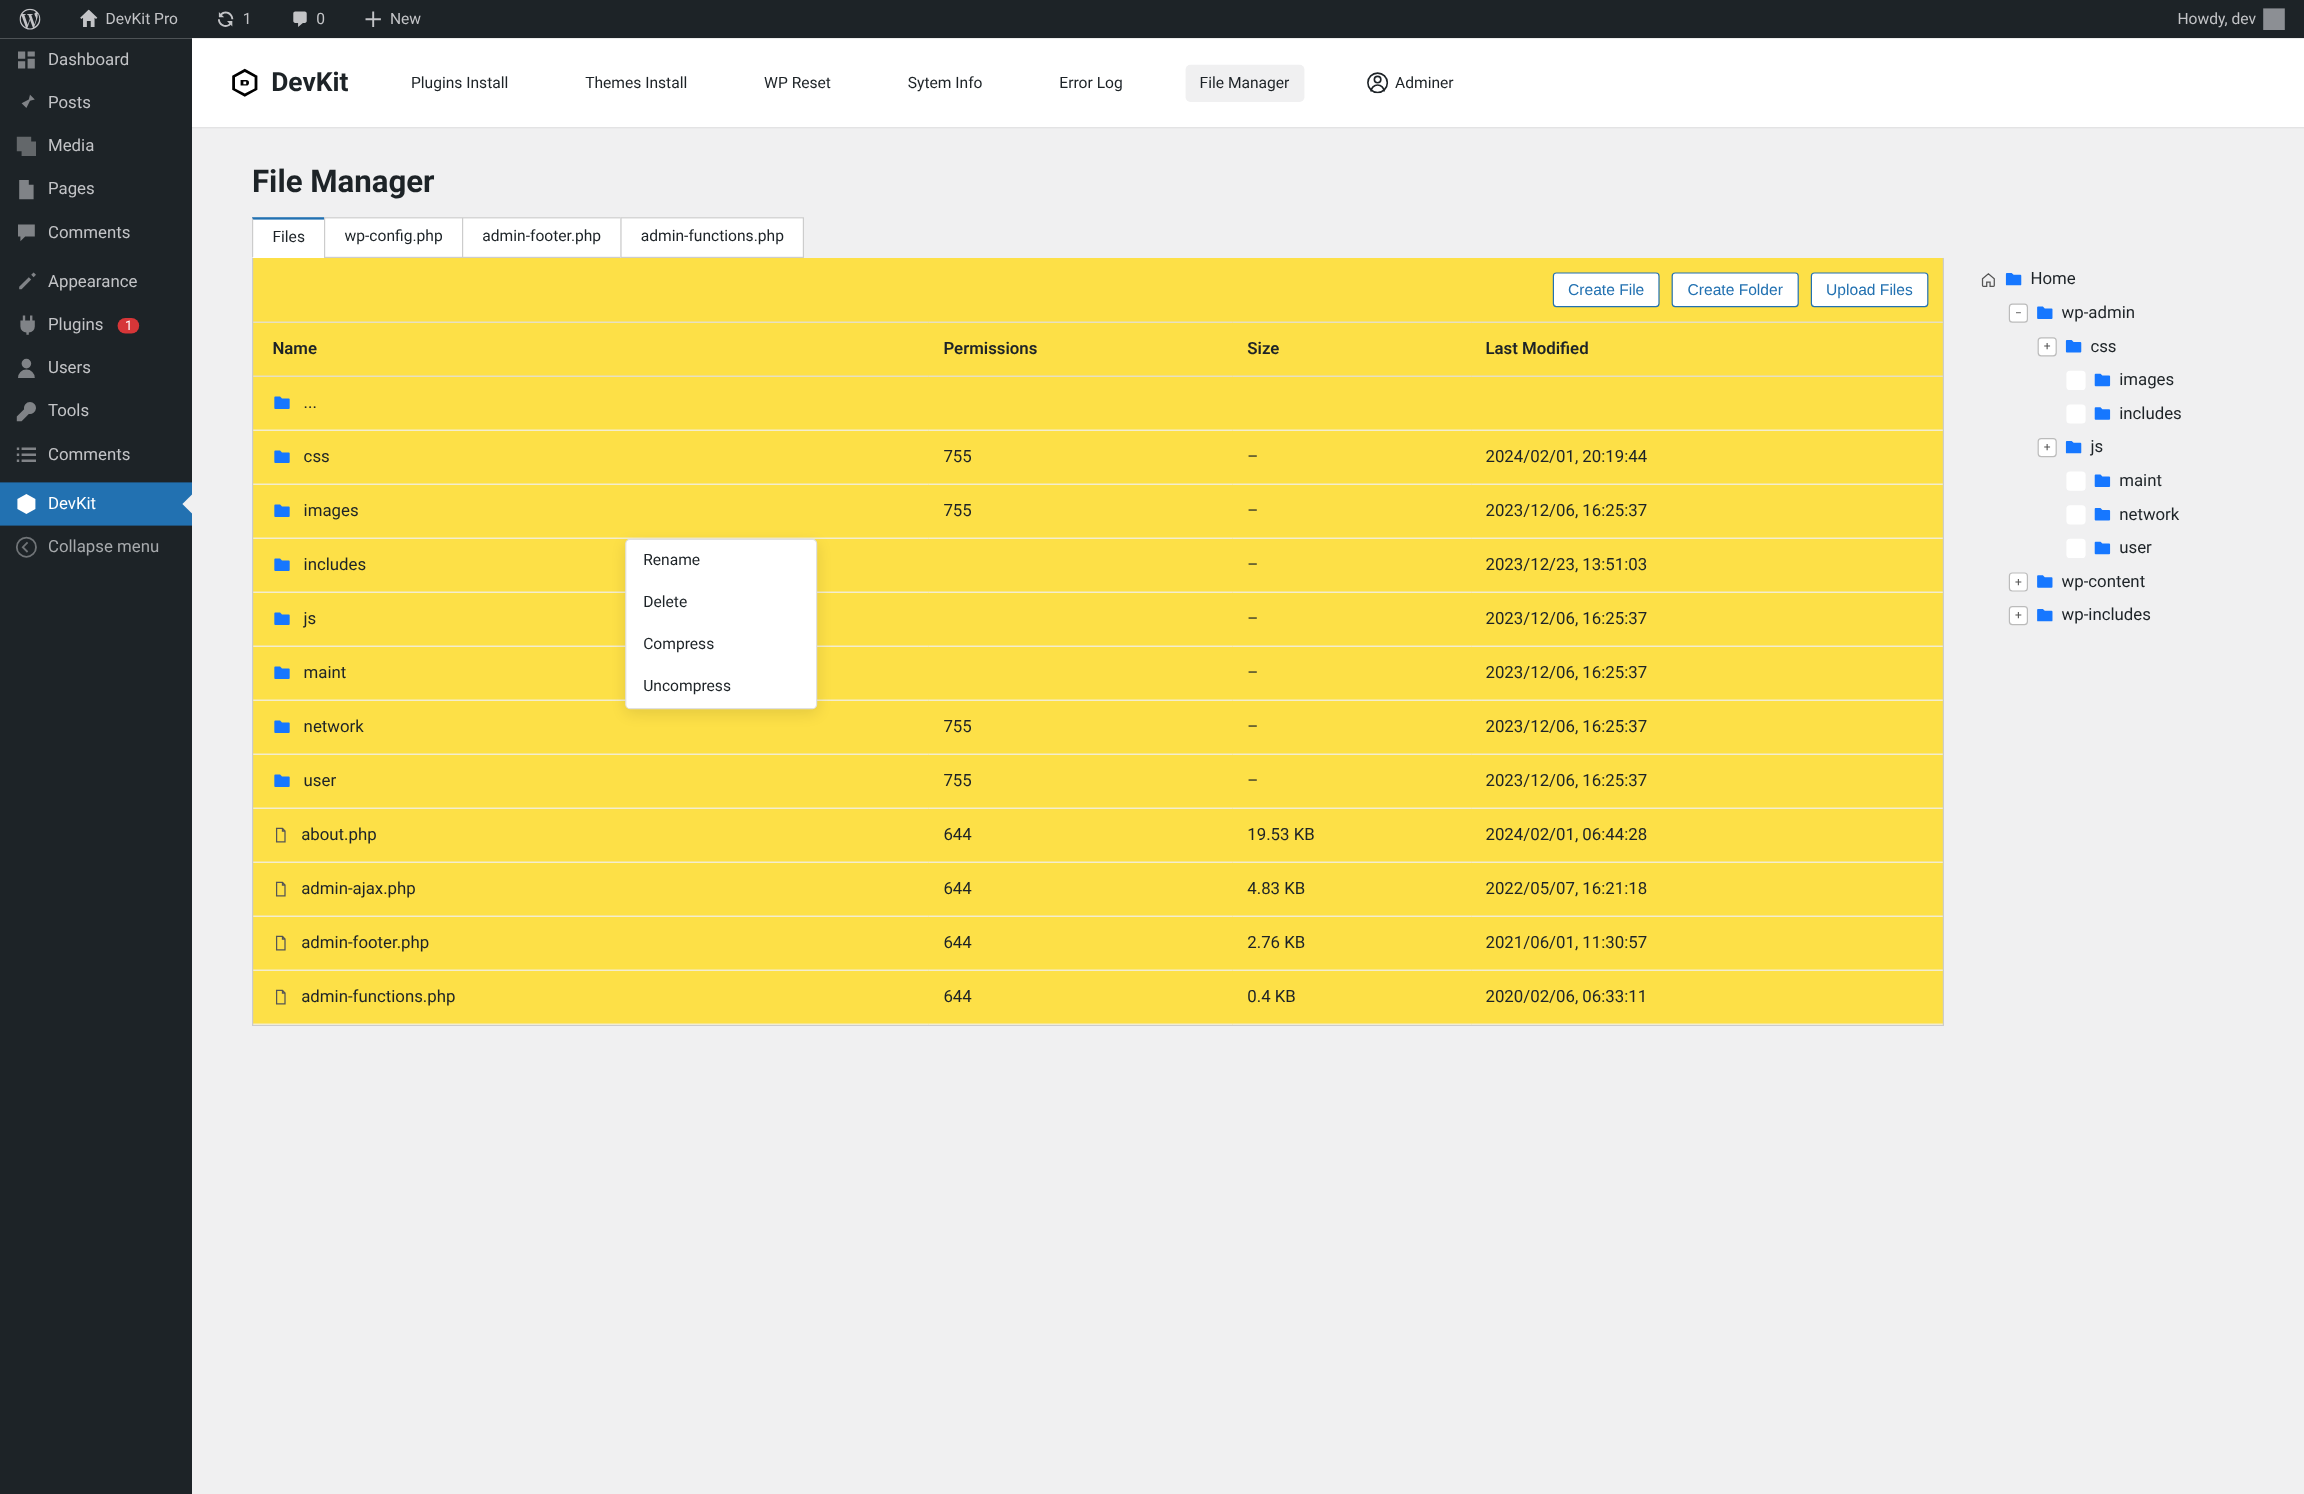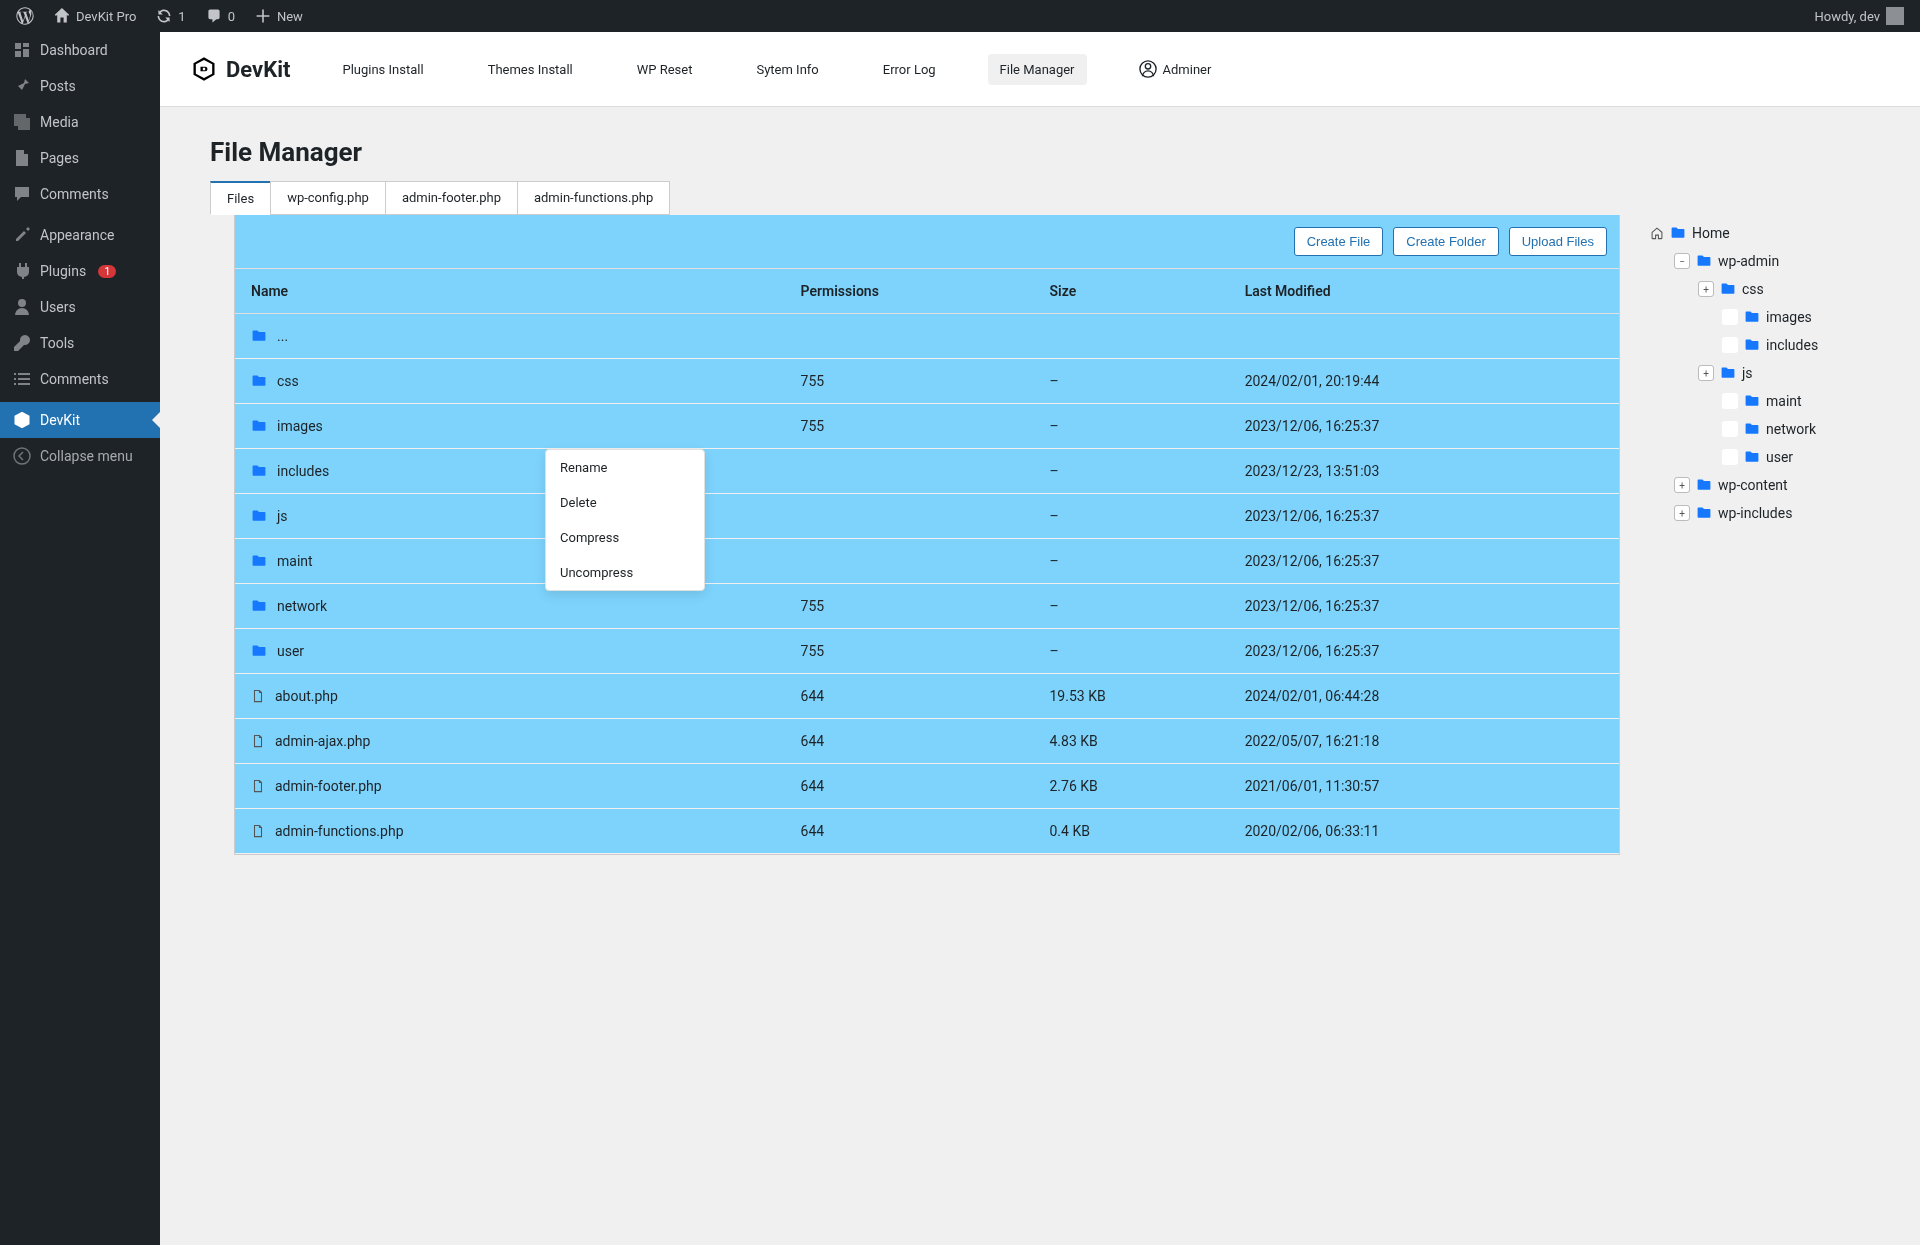--- a/index.html
+++ b/index.html
@@ -1,20 +1,20 @@
 <!DOCTYPE html>
 <html><head>
 <meta charset="utf-8">
 <style>
 * { margin: 0; padding: 0; box-sizing: border-box; }
 body { font-family: -apple-system, BlinkMacSystemFont, "Segoe UI", Roboto, sans-serif; font-size: 13px; color: #1d2327; background: #f0f0f1; }
 
 
 .admin-bar { background: #1d2327; height: 32px; display: flex; align-items: center; color: #c3c4c7; font-size: 13px; justify-content: space-between; padding: 0 8px; }
-.admin-bar-left { display: flex; align-items: flex-end; gap: 4px; }
+.admin-bar-left { display: flex; align-items: flex-end; gap: 16px; }
 .admin-bar-item { display: flex; align-items: center; gap: 6px; padding: 0 8px; height: 32px; cursor: pointer; }
 .admin-bar-right { display: flex; align-items: center; gap: 8px; }
 .avatar-placeholder { width: 18px; height: 18px; background: #8c8f94; }
 
 
 .layout { display: flex; min-height: calc(100vh - 32px); }
 .sidebar { width: 160px; background: #1d2327; color: #c3c4c7; flex-shrink: 0; }
 .sidebar-item { display: flex; align-items: center; gap: 8px; padding: 8px 12px; cursor: pointer; font-size: 14px; position: relative; }
 .sidebar-item.current { background: #2271b1; color: #fff; }
 .sidebar-item.current::after { content: ""; position: absolute; right: 0; top: 50%; transform: translateY(-50%); border: 8px solid transparent; border-right-color: #f0f0f1; }
@@ -34,21 +34,21 @@
 .plugin-nav-item.with-icon { display: flex; align-items: center; gap: 6px; }
 
 .content { padding: 30px 50px; }
 .page-title { font-size: 26px; font-weight: 700; margin-bottom: 14px; }
 
 .tabs { display: flex; }
 .tab { border: 1px solid #ccc; background: #fff; padding: 8px 16px; cursor: pointer; margin-right: -1px; font-size: 13px; }
 .tab.active { border-bottom-color: #fff; border-top: 2px solid #2271b1; }
 
 .file-layout { display: flex; gap: 30px; }
-.file-panel { flex: 1; background: #7dd3fc; border: 1px solid #ccc; border-top: none; margin-left: 24px; }
+.file-panel { flex: 1; background: #fde047; border: 1px solid #ccc; border-top: none; }
 .toolbar { display: flex; justify-content: flex-end; gap: 10px; padding: 12px; }
 .btn-outline { border: 1px solid #2271b1; color: #2271b1; background: #fff; padding: 6px 12px; border-radius: 3px; cursor: pointer; font-size: 13px; }
 
 .file-table { width: 100%; border-collapse: collapse; }
 .file-table th { text-align: left; padding: 14px 12px; font-weight: 600; border-top: 1px solid #e0e0e0; border-bottom: 1px solid #e0e0e0; font-size: 14px; }
 .file-table td { padding: 14px 12px; border-bottom: 1px solid #f0f0f0; font-size: 14px; }
 .file-table th:first-child, .file-table td:first-child { padding-left: 16px; }
 .name-cell { display: flex; align-items: center; gap: 10px; }
 .folder-icon-tbl { color: #1677ff; }
 .file-icon-tbl { color: #555; }

